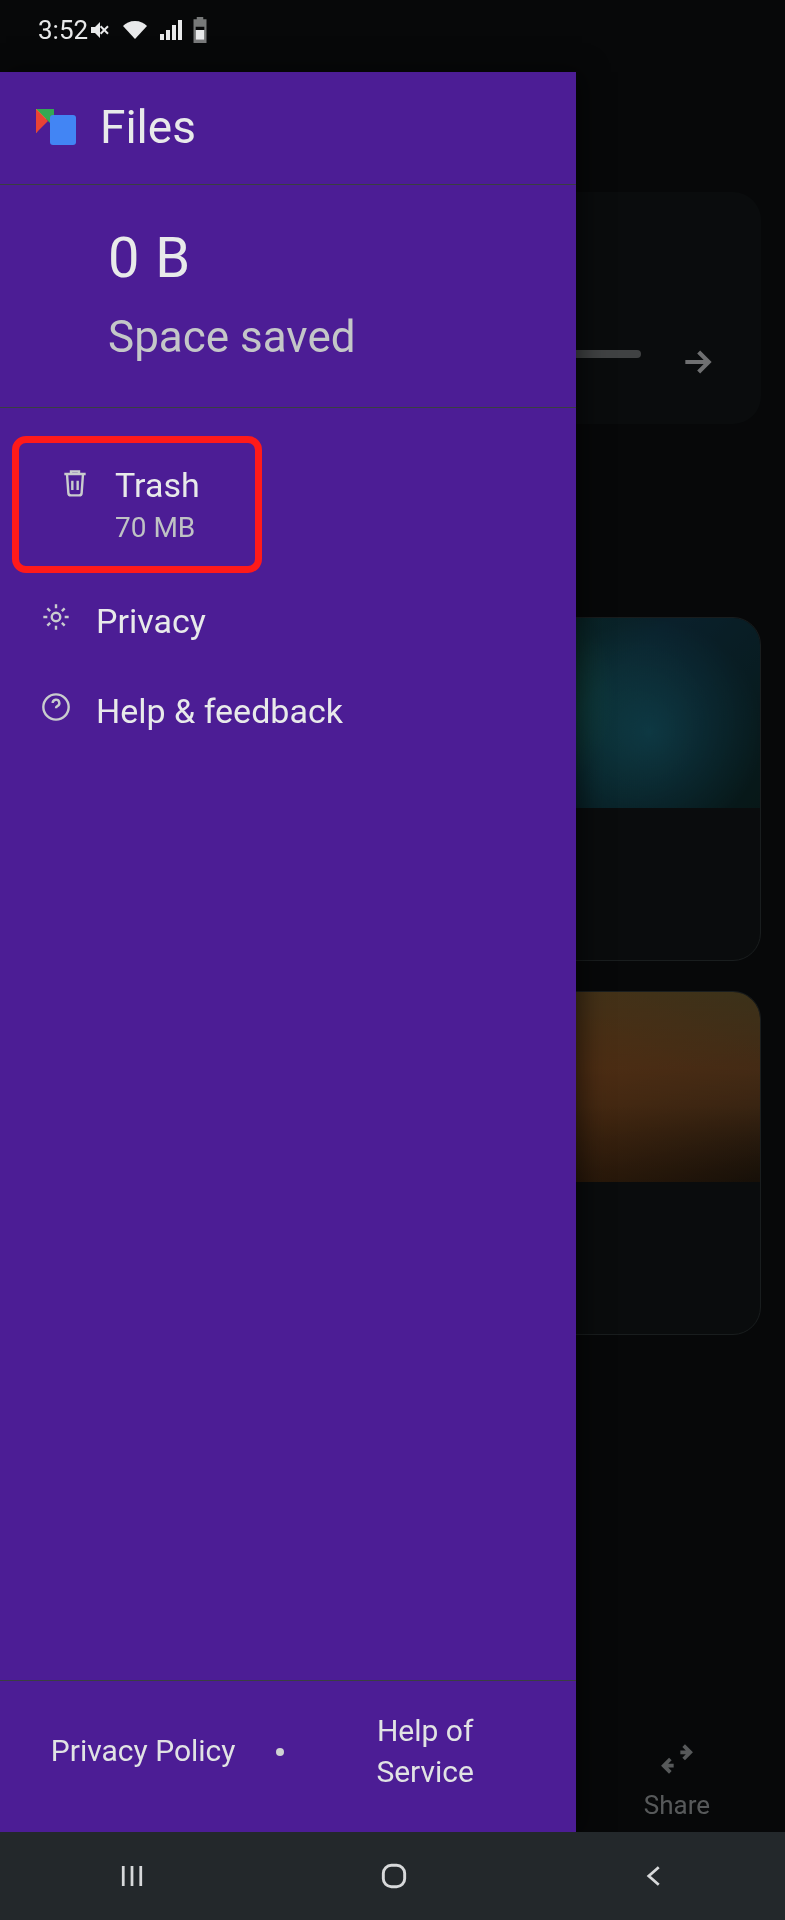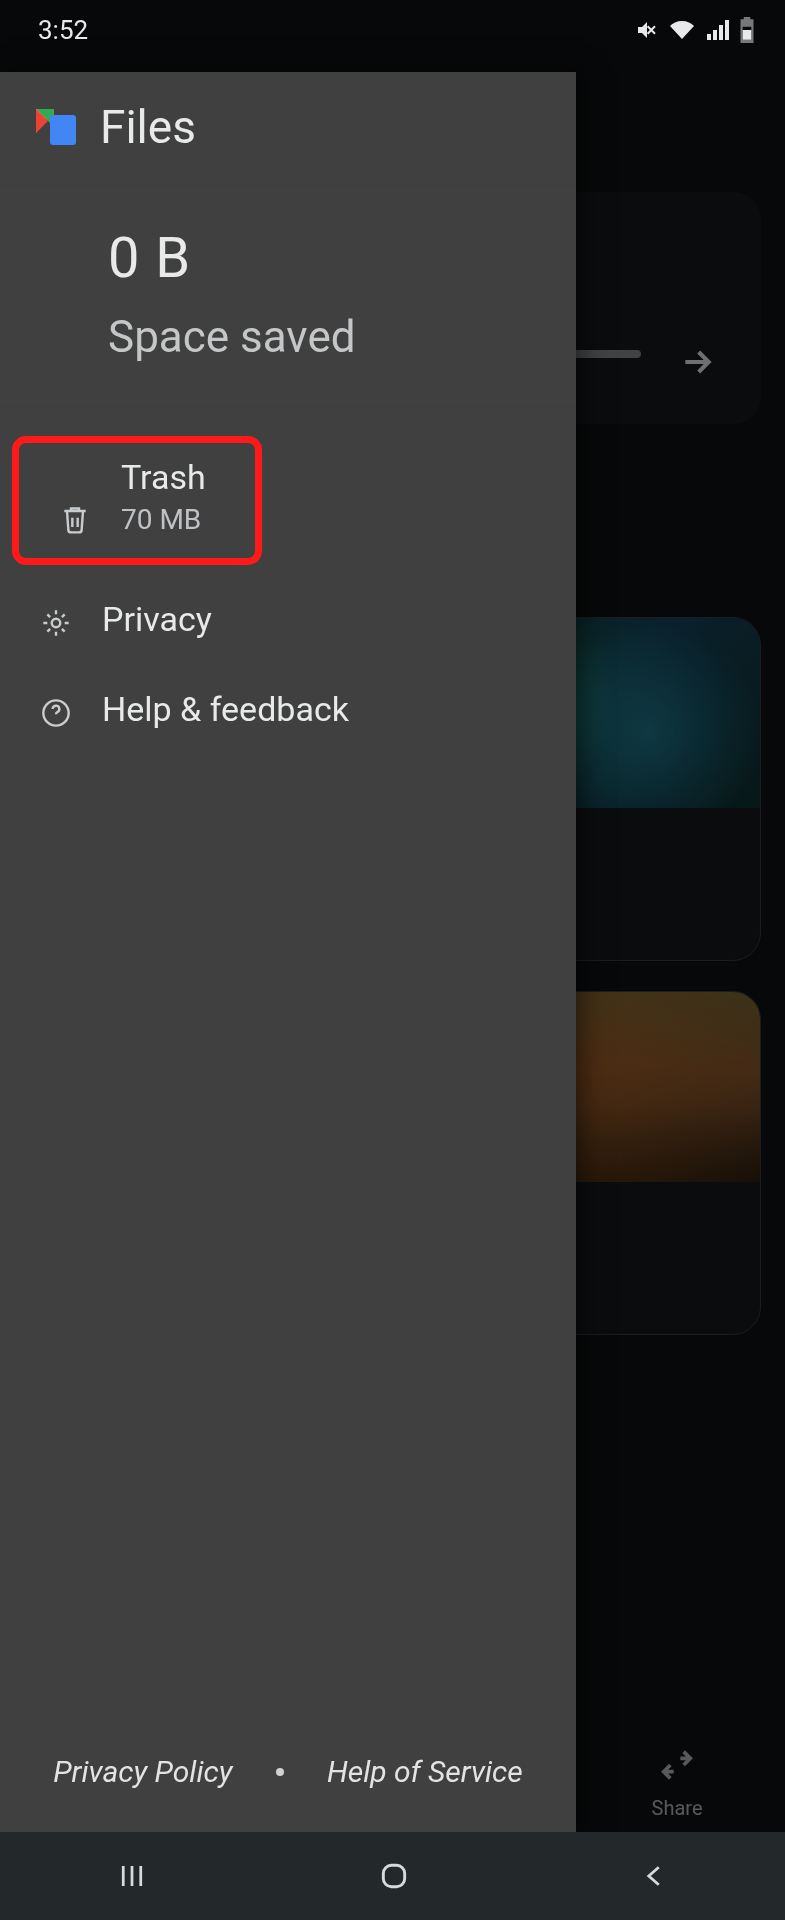--- a/index.html
+++ b/index.html
@@ -8,21 +8,21 @@
     background: #0e1113;
     font-family: -apple-system, BlinkMacSystemFont, "Segoe UI", Roboto, Arial, sans-serif;
     color: #e5e7e8;
     position: relative;
   }
 
   
   .status-bar {
     position: absolute; top: 0; left: 0; right: 0;
     height: 60px;
-    display: flex; align-items: center; justify-content: space-between;
+    display: flex; align-items: center; justify-content: flex-start;
     padding: 0 30px 0 38px;
     font-size: 26px;
     color: #e8e9ea;
     z-index: 50;
   }
   .status-icons { display: flex; align-items: center; gap: 10px; }
   .status-icons svg { display: block; }
 
   
   .main-page {
@@ -74,29 +74,29 @@
     radial-gradient(circle at 30% 40%, rgba(60,220,140,0.35), transparent 40%),
     radial-gradient(circle at 70% 60%, rgba(40,180,220,0.35), transparent 40%),
     radial-gradient(circle at 50% 50%, rgba(20,120,80,0.25), transparent 60%);}
   .thumb-trees { background: linear-gradient(180deg,#6b5a2f,#7a4d26 40%,#3d2a16); position:relative;}
   .thumb-trees::after{content:"";position:absolute;inset:0;background:
     radial-gradient(circle at 30% 30%, rgba(210,150,50,0.45), transparent 40%),
     radial-gradient(circle at 70% 50%, rgba(170,90,30,0.45), transparent 45%),
     linear-gradient(180deg, transparent 60%, rgba(30,20,10,0.6));}
   .mp-share {
     position: absolute; right: 48px; bottom: 100px; width: 120px; text-align: center;
-    color: #9ea2a4; font-size: 20px;
+    color: #9ea2a4; font-size: 26px;
   }
   .mp-share svg { display:block; margin: 0 auto 14px auto; }
 
   
   .drawer {
     position: absolute; top: 72px; left: 0; bottom: 88px;
     width: 576px;
-    background: #404040;
+    background: #4c1d95;
     display: flex; flex-direction: column;
     z-index: 30;
     box-shadow: 6px 0 24px rgba(0,0,0,0.5);
   }
   .drawer-header {
     display: flex; align-items: center; gap: 22px;
     padding: 28px 30px 30px 30px;
     border-bottom: 1px solid #3a3f41;
   }
   .files-logo {
@@ -110,22 +110,22 @@
     border-bottom: 1px solid #3a3f41;
   }
   .space-big {
     font-size: 56px; font-weight: 400; color: #e8eaea; letter-spacing: 1px;
   }
   .space-sub {
     font-size: 44px; color: #c4c7c8; margin-top: 20px;
   }
   .drawer-list { padding: 22px 0 0 0; }
   .drawer-item {
-    display: flex; align-items: flex-end; gap: 24px;
-    padding: 14px 30px 22px 34px;
+    display: flex; align-items: flex-start; gap: 18px;
+    padding: 22px 30px 22px 34px;
     min-height: 90px;
     cursor: pointer;
   }
   .drawer-item .icon-slot {
     width: 44px; flex: 0 0 44px; display:flex; justify-content:center; align-items:center;
     color: #c9ccce;
   }
   .drawer-item .text-slot { display:flex; flex-direction:column; gap: 6px; }
   .drawer-item .primary { font-size: 34px; color: #e8eaea; }
   .drawer-item .secondary { font-size: 28px; color: #bfc2c4; }
@@ -133,21 +133,20 @@
   .highlight-box {
     border: 7px solid #ff1a1a; border-radius: 14px;
     padding-right: 30px;
   }
 
   .drawer-footer {
     margin-top: auto;
     border-top: 1px solid #3a3f41;
     display: flex; align-items: center; justify-content: space-evenly;
     padding: 30px 10px 40px 10px;
-    font-style: italic;
   }
   .drawer-footer a {
     color: #e1e3e4; font-size: 30px; text-decoration: none; text-align:center;
     line-height: 1.35; display:block; max-width: 200px;
   }
   .drawer-footer .sep {
     width: 8px; height: 8px; border-radius: 50%; background: #cfd2d3;
   }
 
   

